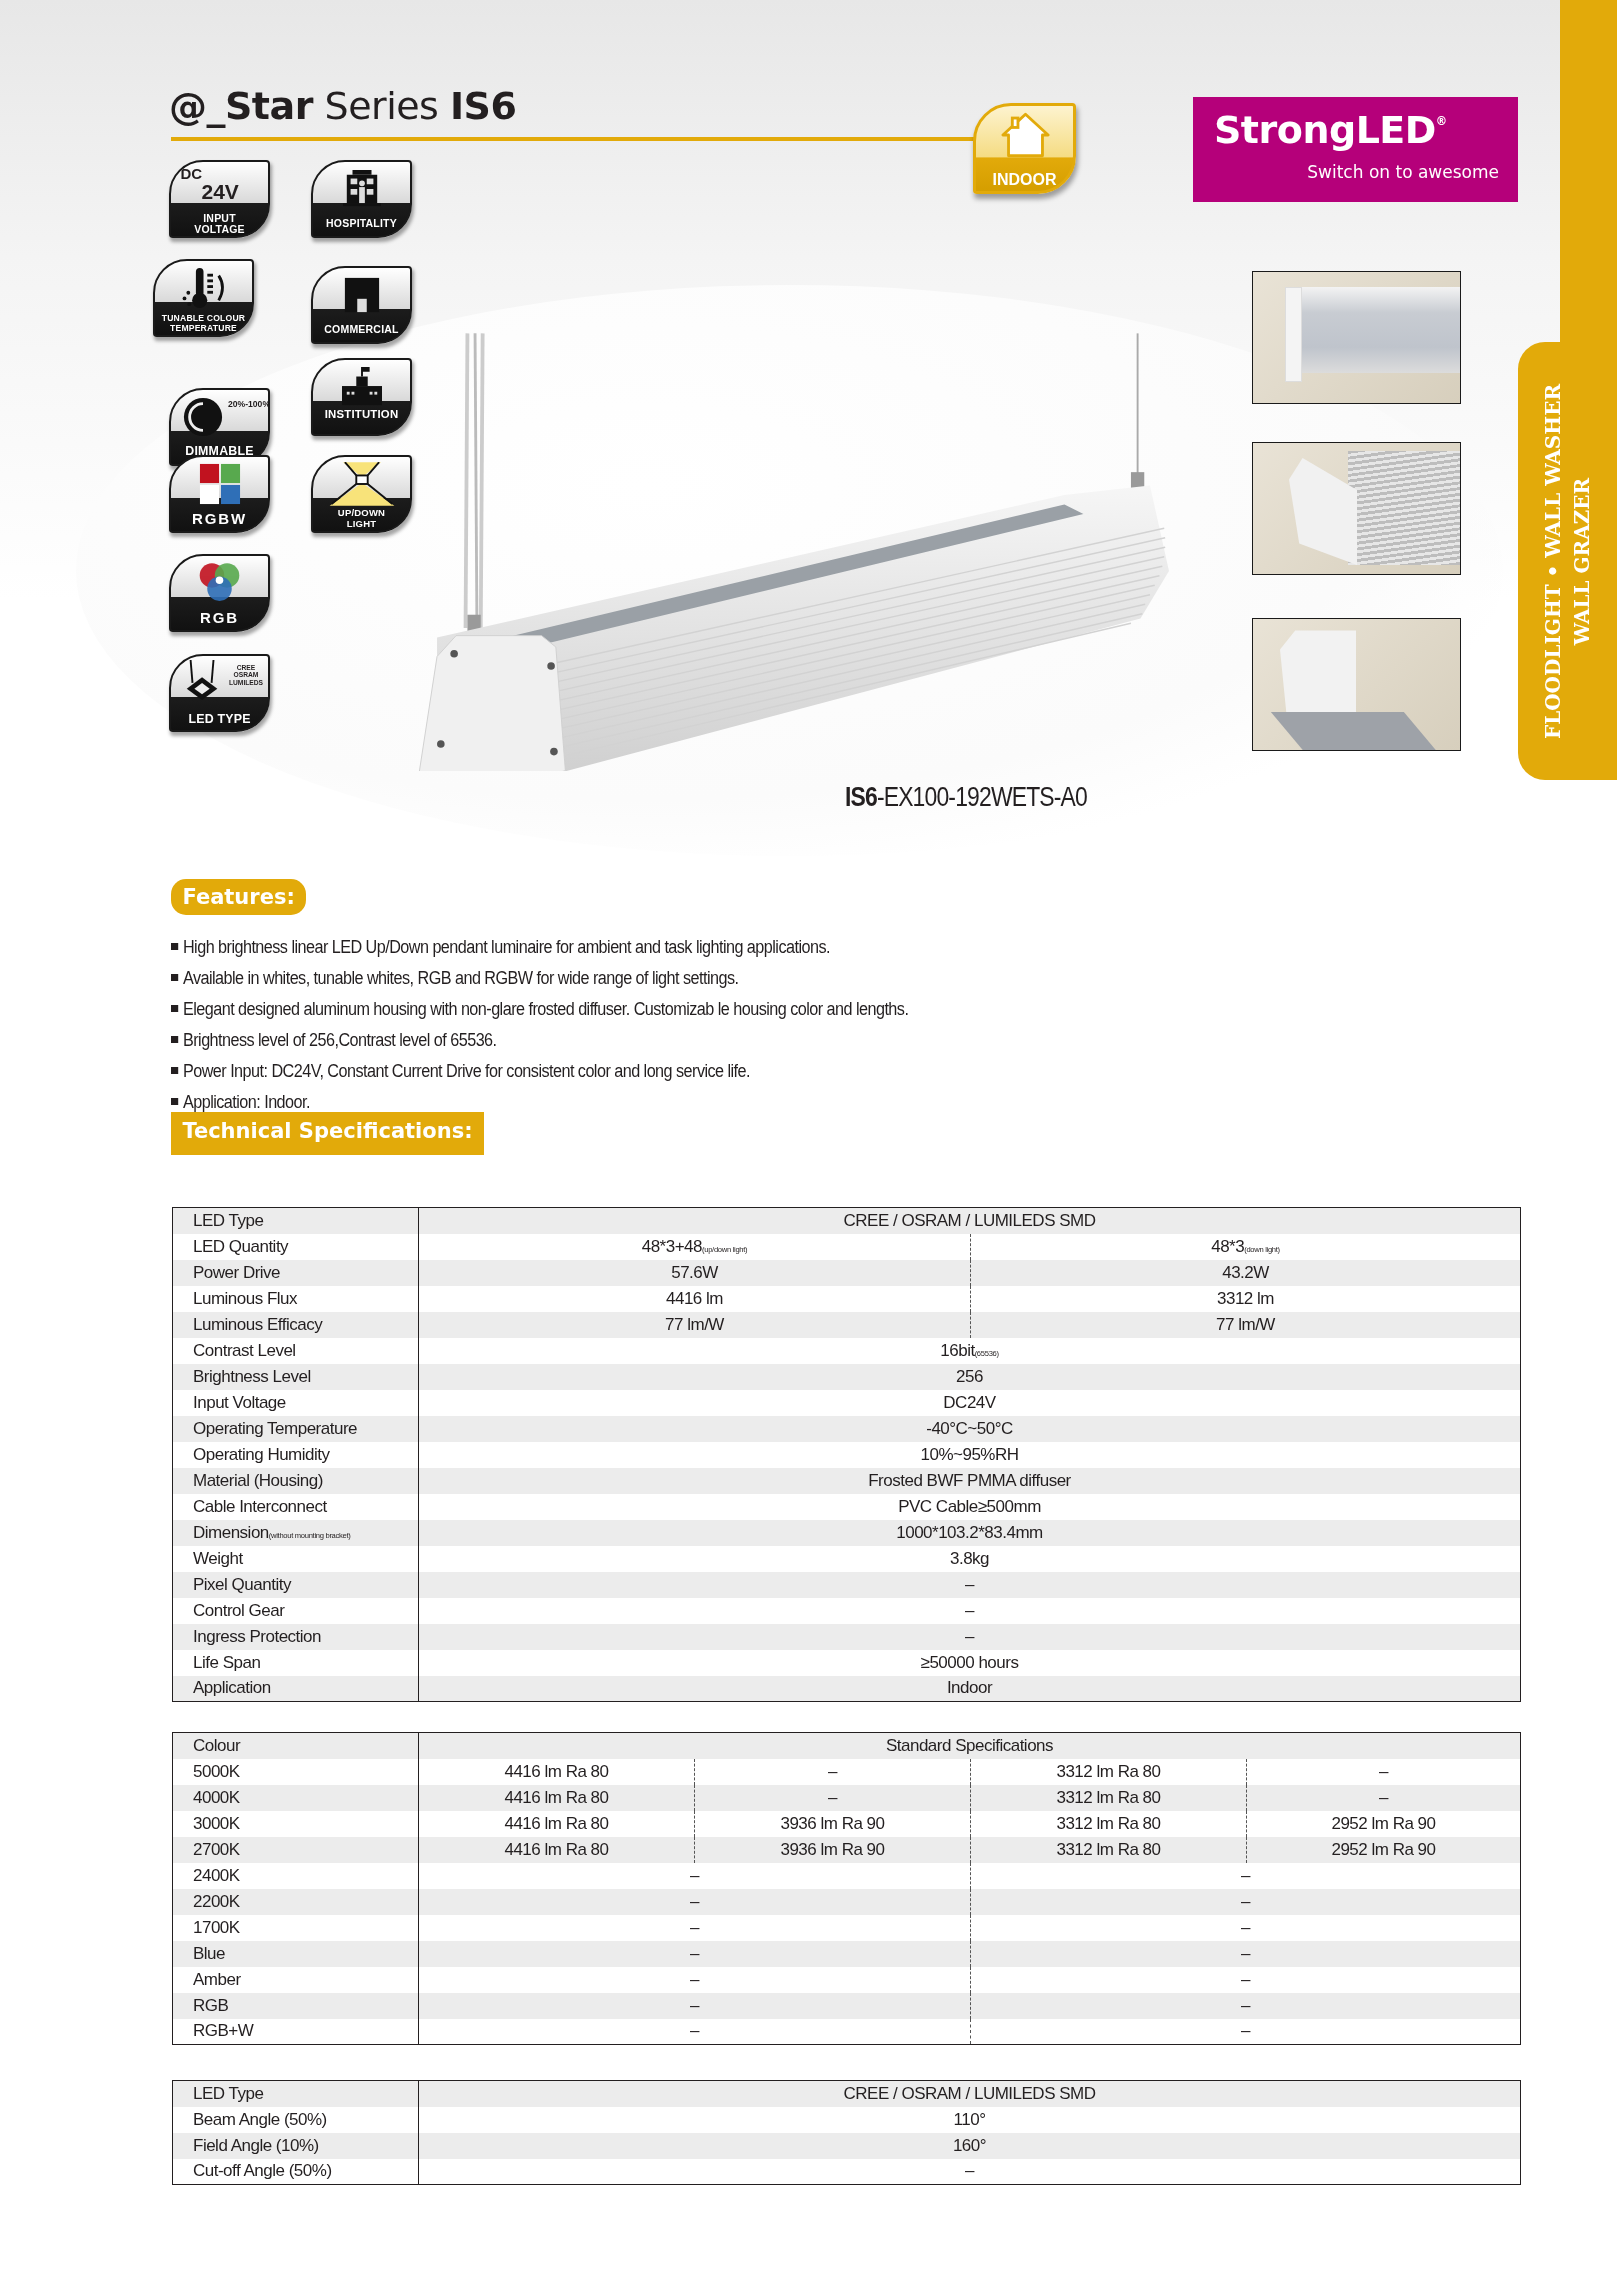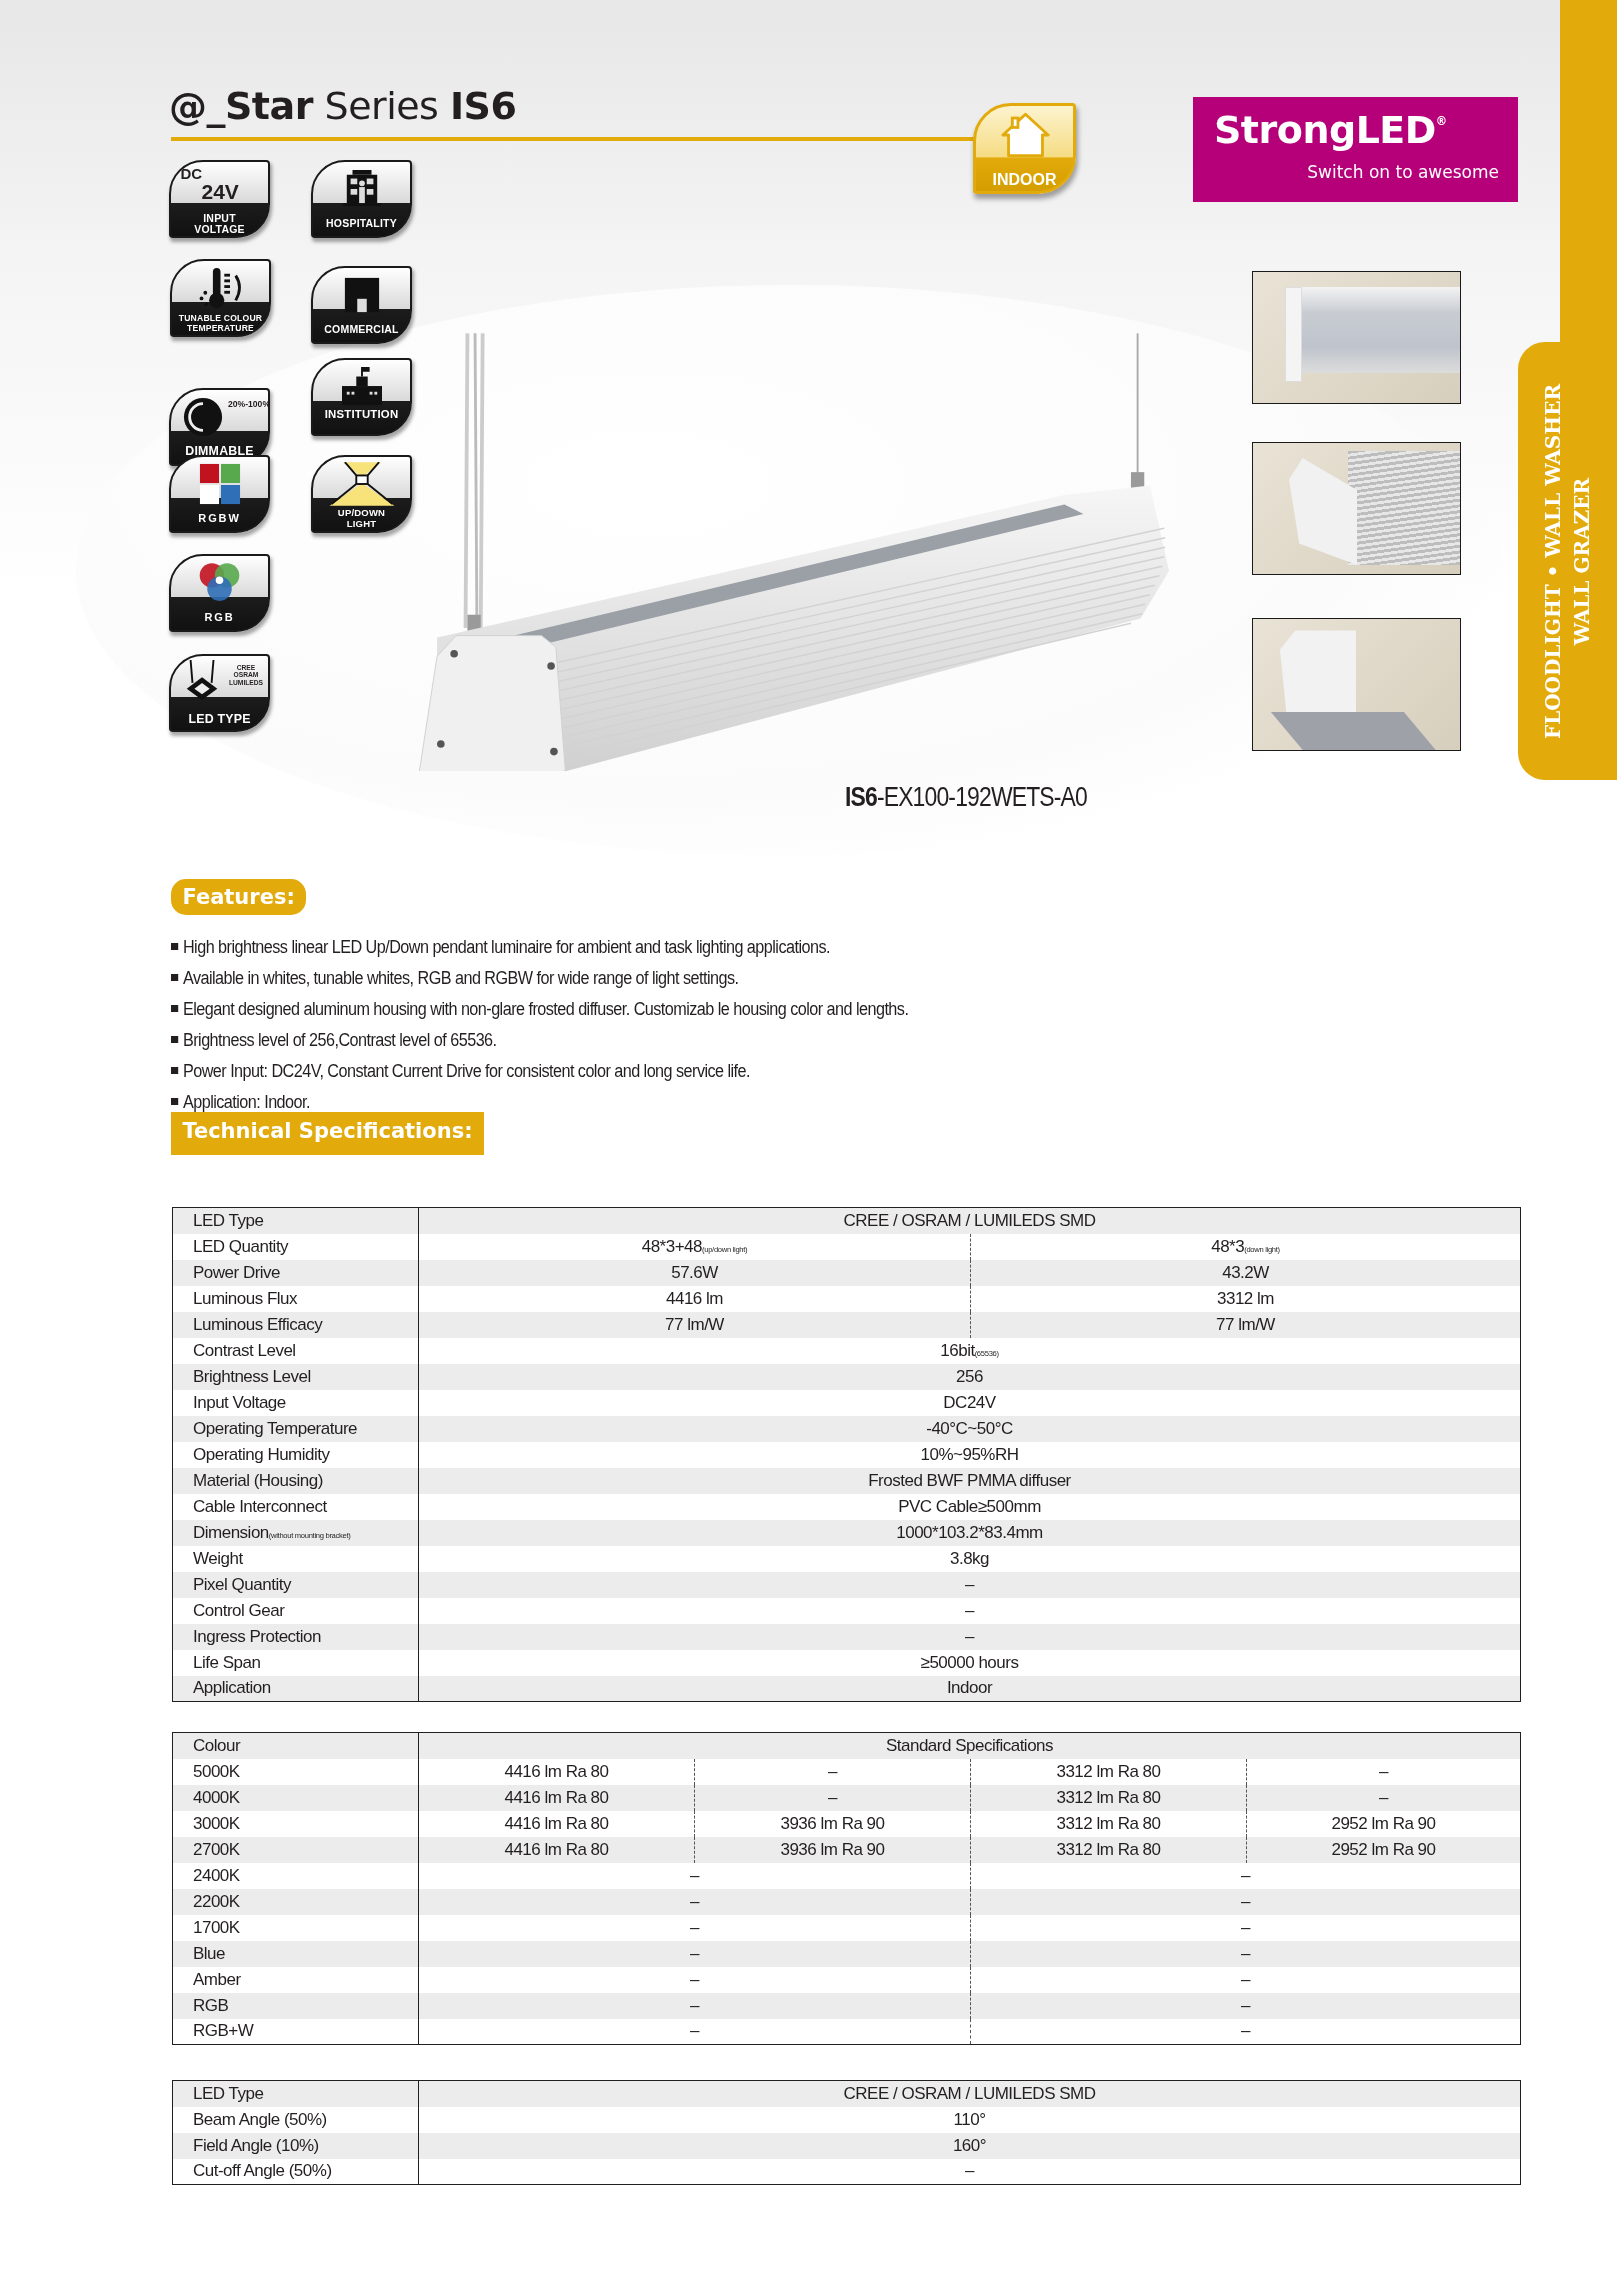--- a/index.html
+++ b/index.html
@@ -22,21 +22,21 @@
   .title { position: absolute; left: 169px; top: 84px; font-family: "DejaVu Sans", sans-serif; font-size: 38px; letter-spacing: -0.5px; }
   .title b { font-weight: bold; }
   .title .light { font-weight: normal; }
   .title-rule { position: absolute; left: 171px; top: 137px; width: 875px; height: 3.8px; background: #e2aa0a; }
 
   .badge { position: absolute; width: 101px; height: 78px; border-radius: 34px 3.8px 34px 3.8px;
     background: linear-gradient(180deg, #ffffff 0%, #d9d9d9 55%, #1c1c1c 56%, #111 100%);
     border: 2.9px solid #1a1a1a; box-shadow: 1.9px 3.8px 3.8px rgba(0,0,0,.35); overflow: hidden; }
   .badge .lbl { position: absolute; left: 0; right: 0; bottom: 1.9px; text-align: center; color: #fff;
     font-weight: bold; font-size: 10.5px; line-height: 10.5px; letter-spacing: 0.2px; }
-  .badge .lbl.big { font-size: 11px; line-height: 17px; letter-spacing: 1.9px; }
+  .badge .lbl.big { font-size: 15px; line-height: 17px; letter-spacing: 1.9px; }
   .badge .ico { position: absolute; left: 0; right: 0; top: 5.7px; height: 42px; display: flex; align-items: center; justify-content: center; }
 
   .indoor { position: absolute; left: 973px; top: 103px; width: 103px; height: 91px; border-radius: 38px 3.8px 38px 3.8px;
     background: linear-gradient(180deg, #fdf3cf 0%, #f5dc83 60%, #e2aa0a 61%, #d59e00 100%);
     border: 3.8px solid #e2aa0a; box-shadow: 1.9px 4.8px 4.8px rgba(0,0,0,.35); }
   .indoor .lbl { position: absolute; left: 0; right: 0; bottom: 1.9px; text-align: center; color: #fff; font-weight: bold; font-size: 16px; }
 
   .brand { position: absolute; left: 1193px; top: 97px; width: 325px; height: 105px; background: #b5007a; color: #fff; }
   .brand .name { position: absolute; left: 21px; top: 11.4px; font-family: "DejaVu Sans", sans-serif; font-weight: bold; font-size: 38px; letter-spacing: -0.5px; }
   .brand .name sup { font-size: 11.4px; vertical-align: top; position: relative; top: 5.7px; }
@@ -103,21 +103,21 @@
         <rect x="27" y="9" width="7" height="6" fill="#ddd"></rect>
         <rect x="10" y="20" width="7" height="6" fill="#ddd"></rect>
         <rect x="27" y="20" width="7" height="6" fill="#ddd"></rect>
         <circle cx="22" cy="14" r="3" fill="#ddd"></circle>
         <rect x="19" y="18" width="6" height="17" fill="#ddd"></rect>
         <rect x="2" y="35" width="40" height="3" fill="#111"></rect>
       </svg>
   </div>
   <div class="lbl" style="bottom:7.6px;">HOSPITALITY</div>
 </div>
-<div class="badge" style="left:170px;top:259px;">
+<div class="badge" style="left:153px;top:259px;">
   <div class="ico">
     <svg width="57" height="44" viewBox="0 0 60 46">
         <rect x="22" y="2" width="8" height="30" rx="4" fill="#111"></rect>
         <circle cx="26" cy="36" r="8" fill="#111"></circle>
         <rect x="34" y="8" width="6" height="3" fill="#111"></rect>
         <rect x="34" y="14" width="6" height="3" fill="#111"></rect>
         <rect x="34" y="20" width="6" height="3" fill="#111"></rect>
         <rect x="34" y="26" width="6" height="3" fill="#111"></rect>
         <path d="M46 10 Q54 22 46 36" stroke="#111" stroke-width="3" fill="none"></path>
         <circle cx="14" cy="28" r="2" fill="#111"></circle>

